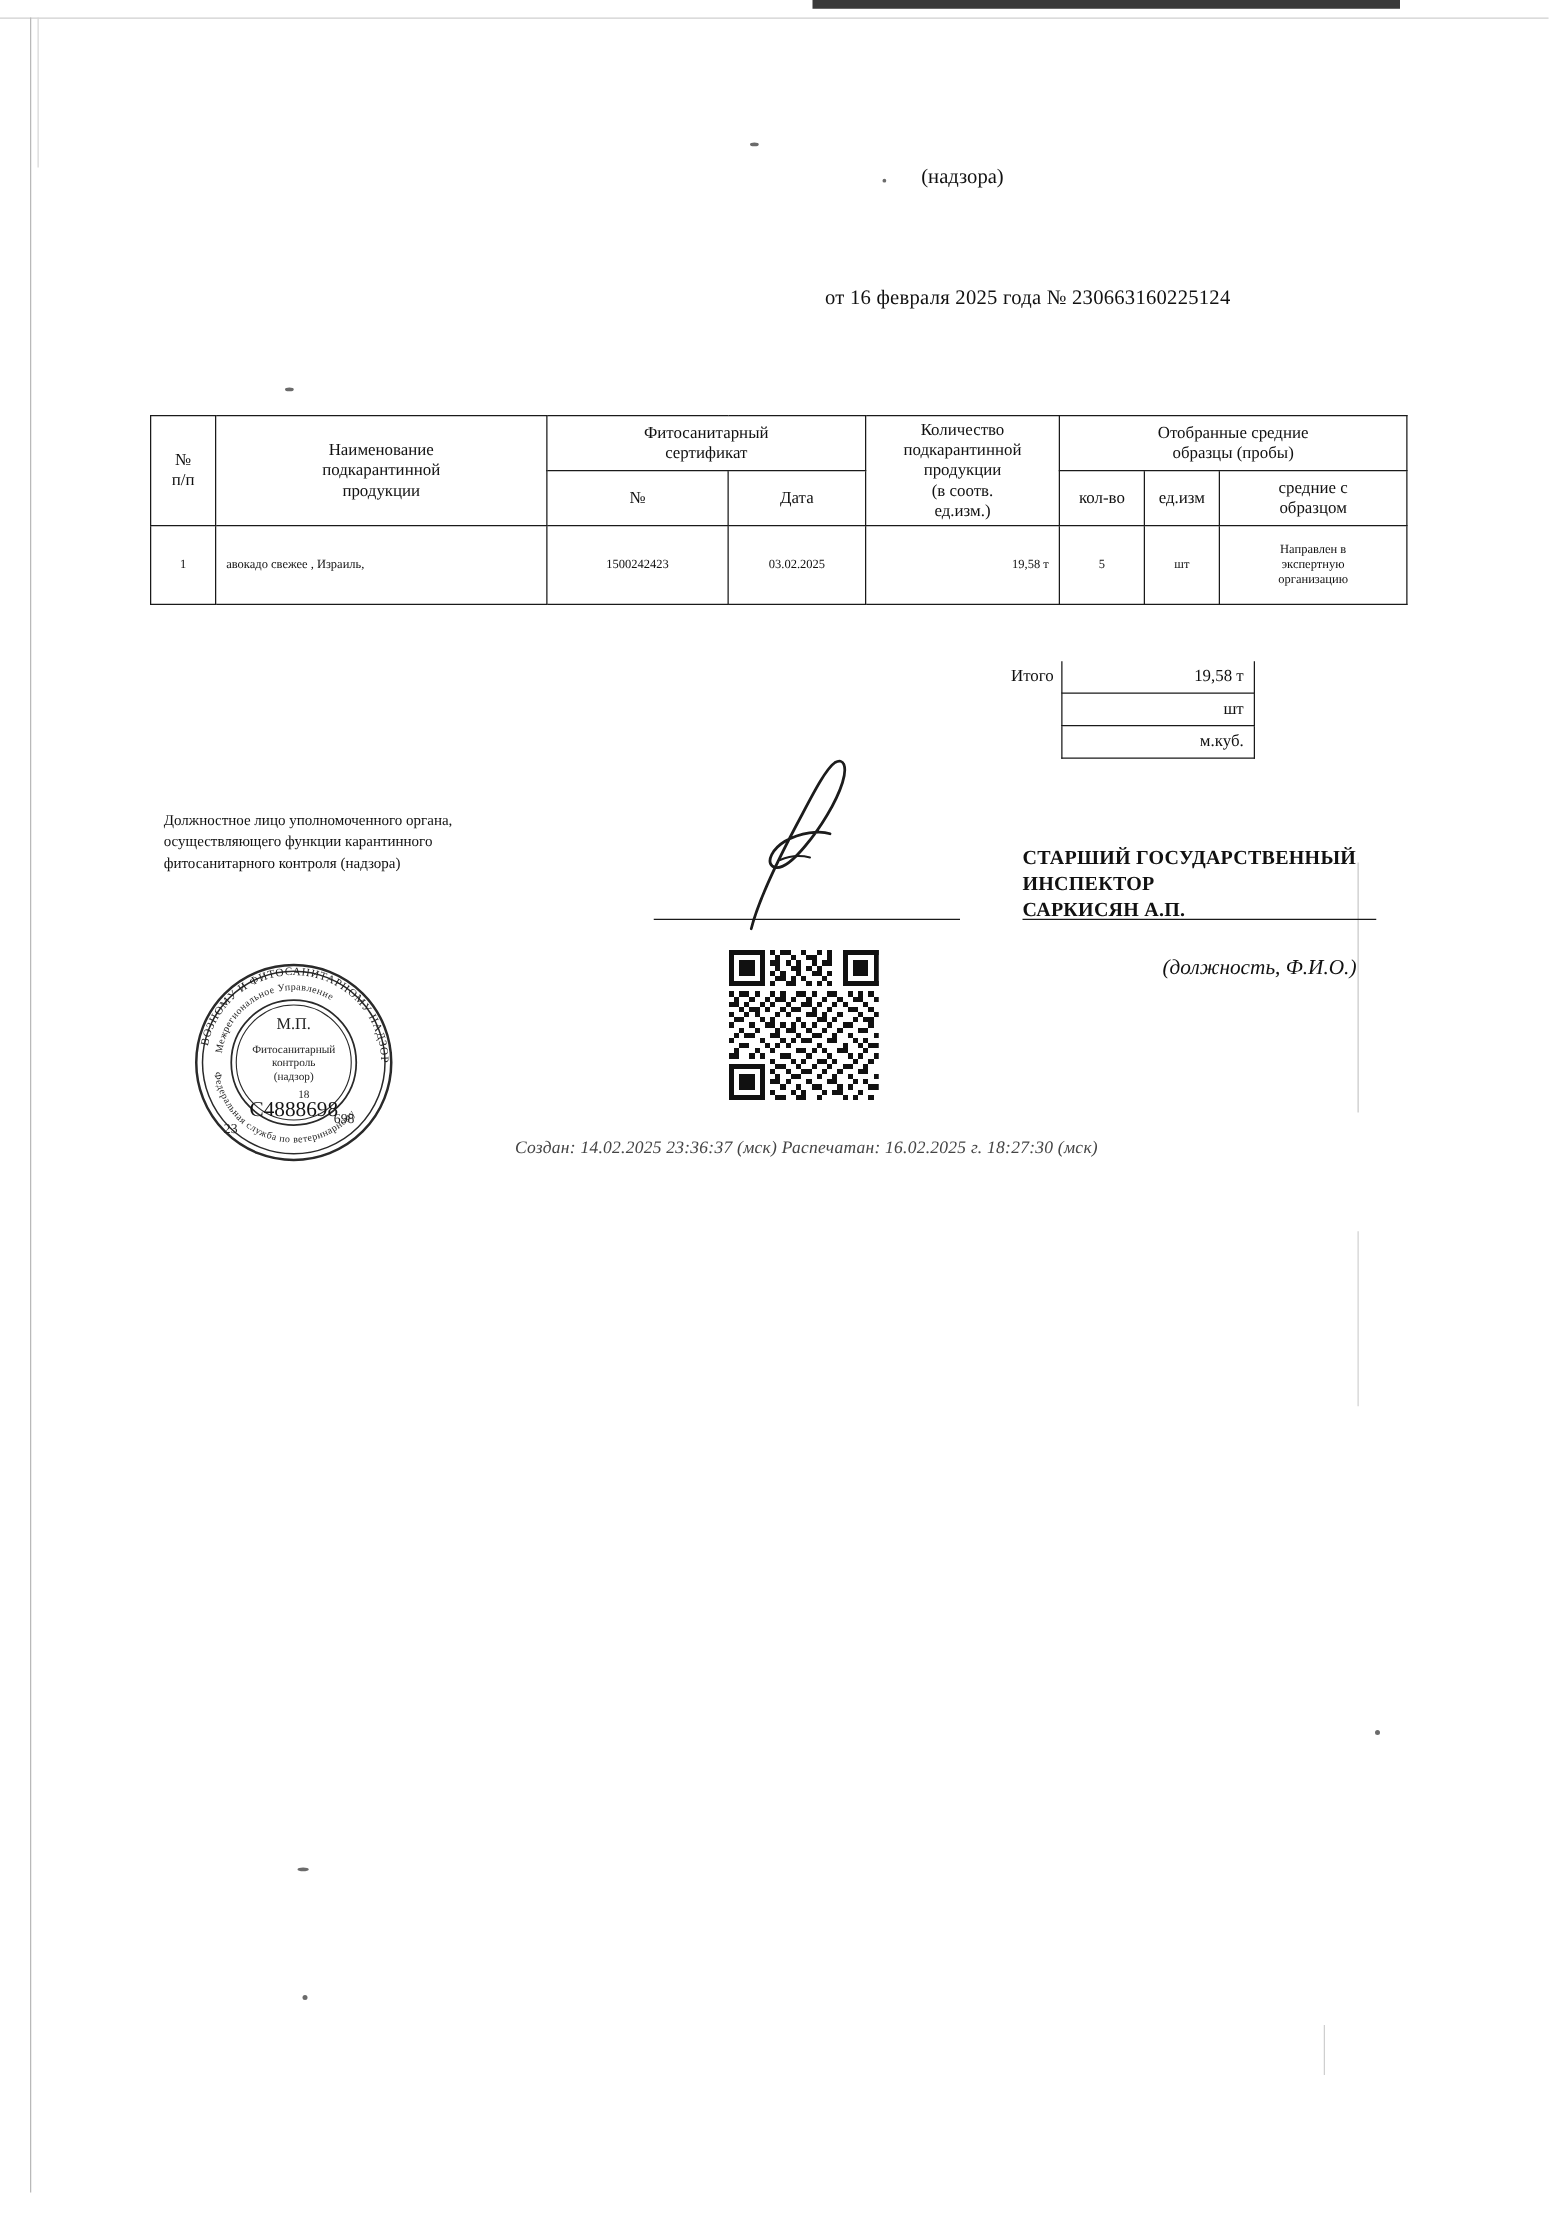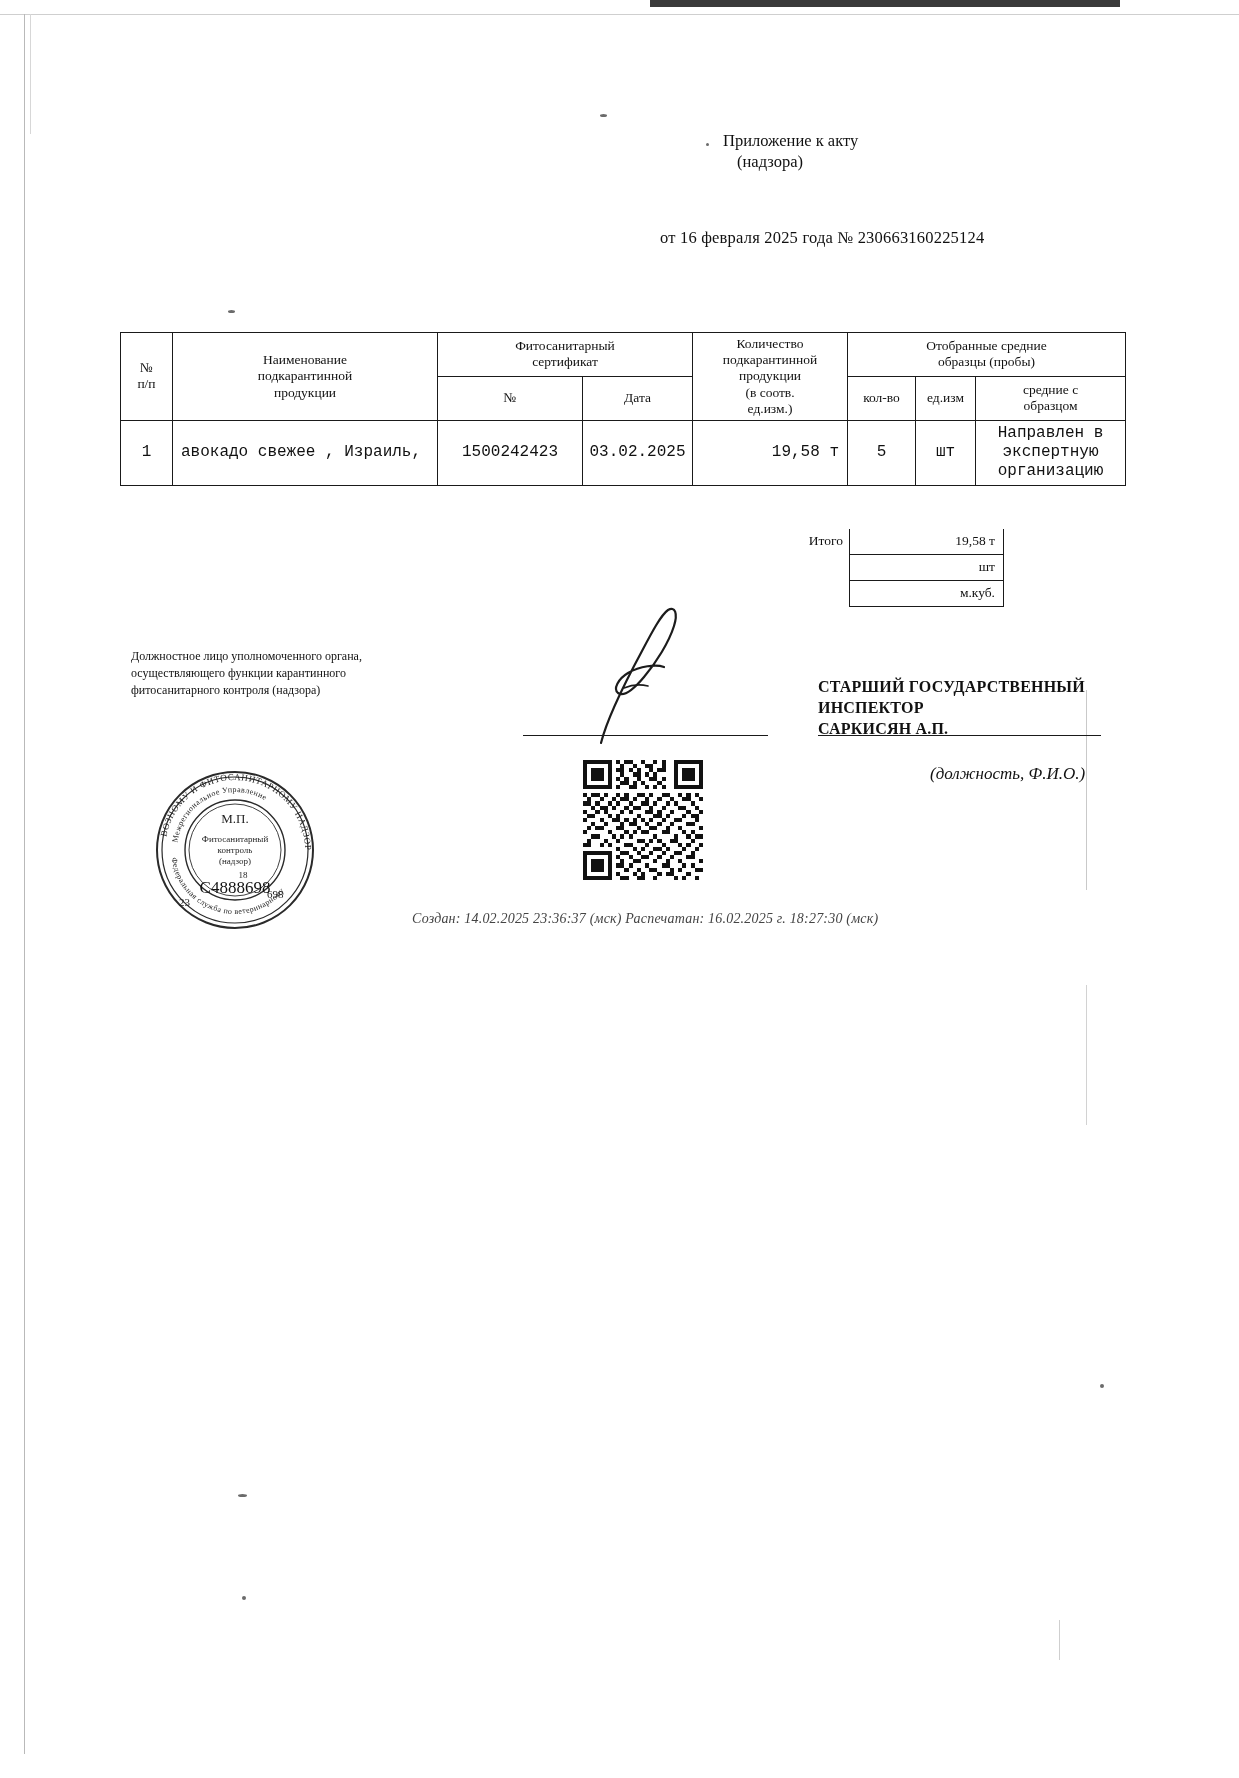--- a/index.html
+++ b/index.html
@@ -106,21 +106,21 @@
   .h-num { width: 52px; }
   .h-name { width: 265px; }
   .h-cert-no { width: 145px; }
   .h-cert-date { width: 110px; }
   .h-qty { width: 155px; }
   .h-cnt { width: 68px; }
   .h-unit { width: 60px; }
   .h-act { width: 150px; }
 
   .row-head th { height: 26px; }
-  .row-data td { height: 56px; font-size: 16px; font-family: Liberation Mono, monospace; }
+  .row-data td { height: 56px; font-size: 10px; }
   .cell-left { text-align: left !important; padding-left: 8px !important; }
   .cell-right { text-align: right !important; padding-right: 8px !important; }
 
   
   .totals {
     position: absolute;
     left: 120px;
     top: 529px;
     width: 945px;
     font-size: 13.5px;
@@ -248,21 +248,20 @@
 <div class="scan-right-rule3"></div>
 
 <div class="speck" style="left:706px; top:143px; width:3px; height:3px;"></div>
 <div class="speck" style="left:600px; top:114px; width:7px; height:3px;"></div>
 <div class="speck" style="left:228px; top:310px; width:7px; height:3px;"></div>
 <div class="speck" style="left:1100px; top:1384px; width:4px; height:4px;"></div>
 <div class="speck" style="left:242px; top:1596px; width:4px; height:4px;"></div>
 <div class="speck" style="left:238px; top:1494px; width:9px; height:3px;"></div>
 
 <div class="hdr">
-  <div class="l1">Приложение к акту</div>
   <div class="l3">(надзора)</div>
 </div>
 
 <div class="hdr-date">
   <span>от 16 февраля 2025 года</span>
   <span class="num">№ 230663160225124</span>
 </div>
 
 <table class="tbl">
   <colgroup>

